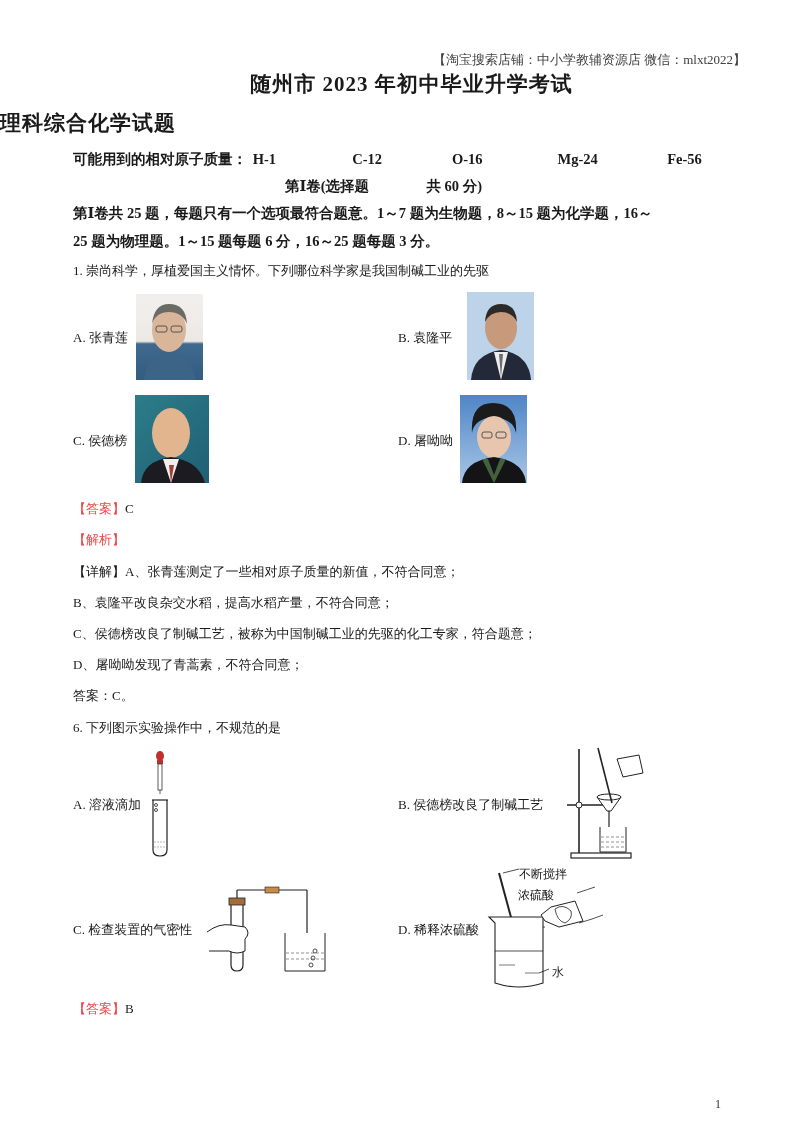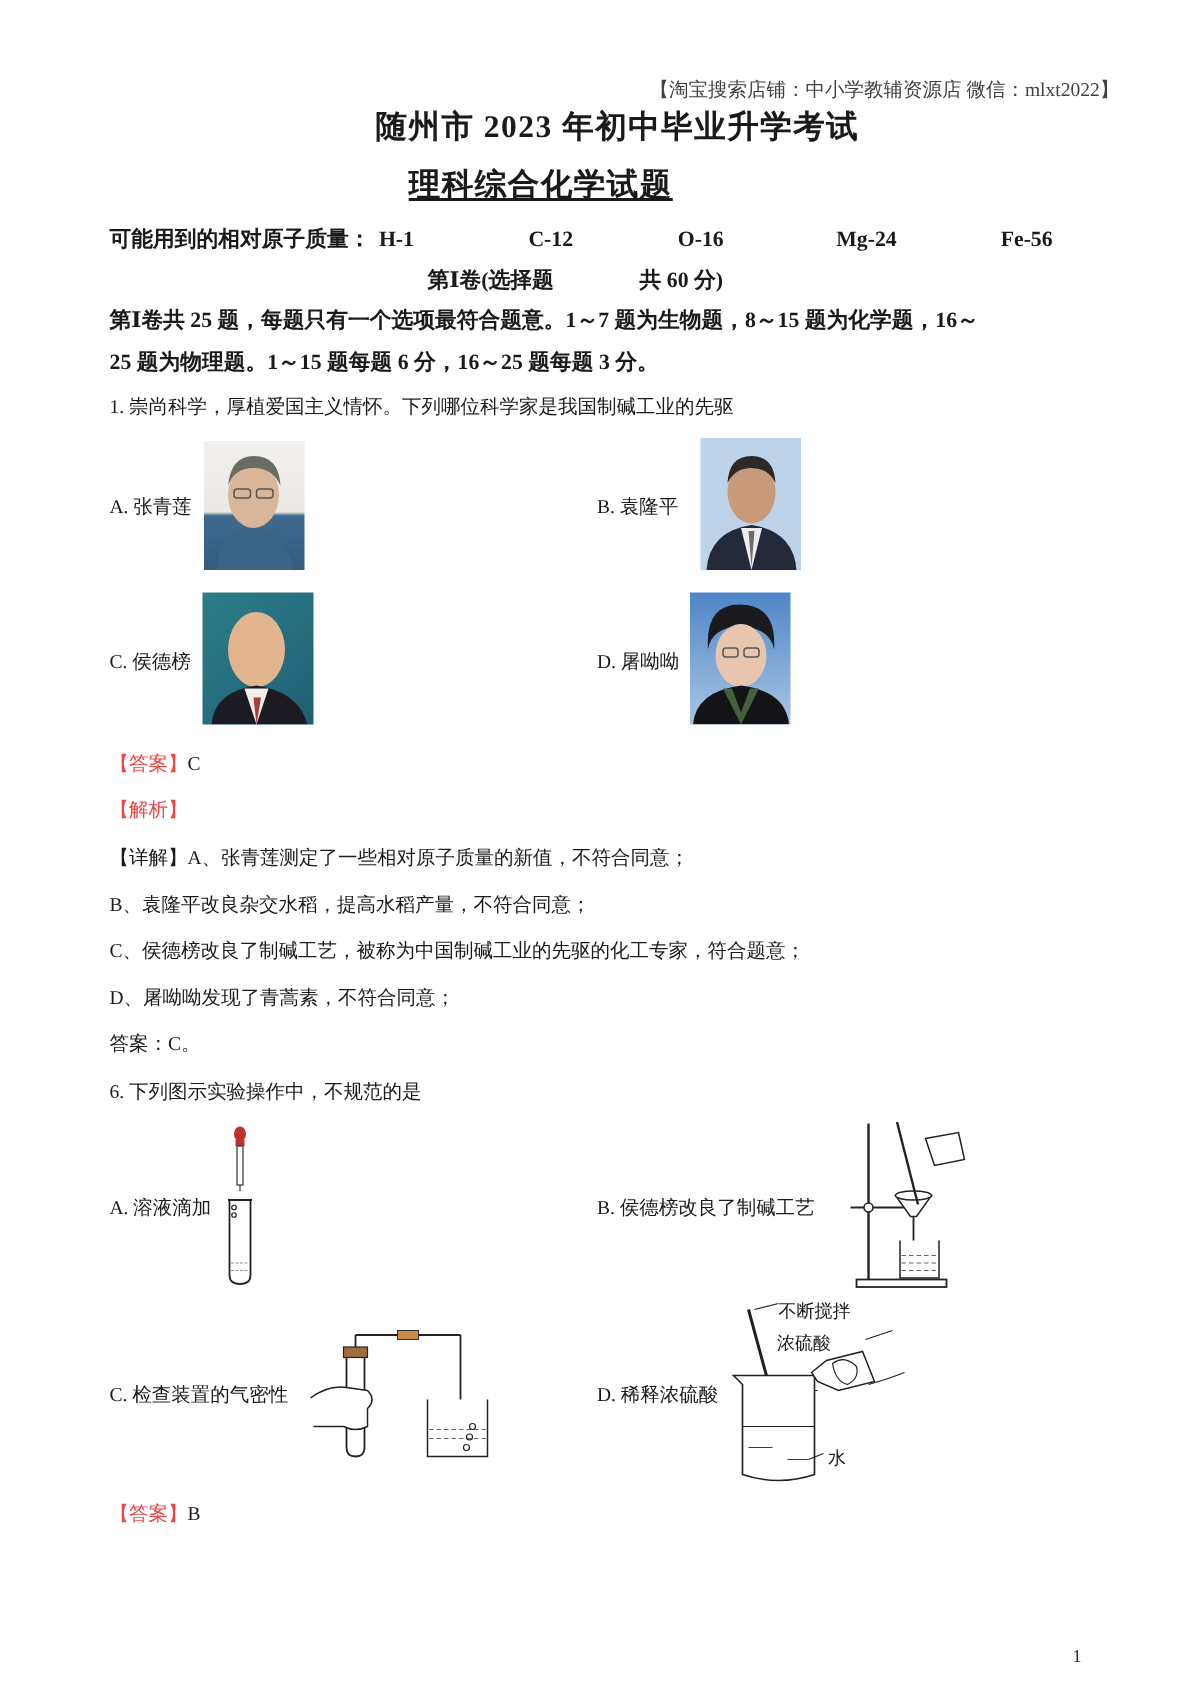--- a/index.html
+++ b/index.html
@@ -1,21 +1,21 @@
 <!DOCTYPE html>
 <html><head>
 <meta charset="utf-8">
 <style>
   html, body { margin: 0; padding: 0; background: #ffffff; }
   body { width: 793px; height: 1122px; position: relative; overflow: hidden;
          font-family: "Liberation Serif", "DejaVu Serif", serif; color: #1a1a1a; }
   .abs { position: absolute; white-space: nowrap; }
   .watermark { top: 25px; left: 433px; font-size: 13px; color: #404040; margin-top: 26px; }
   .title1 { top: 70px; left: 0; width: 793px; text-align: center; font-size: 21px; font-weight: bold; letter-spacing: 1px; padding-left: 15px; }
-  .title2 { top: 109px; left: 0; width: 721px; text-align: center; font-size: 21px; font-weight: bold; letter-spacing: 1px; text-decoration: underline; }
+  .title2 { top: 109px; left: 0; width: 721px; text-align: left; font-size: 21px; font-weight: bold; letter-spacing: 1px; }
   .masses { top: 150px; left: 73px; font-size: 14.5px; font-weight: bold; }
   .masses span.m { display: inline-block; margin-left: 32px; }
   .section { top: 177px; left: 285px; font-size: 14.5px; font-weight: bold; }
   .instr { left: 73px; font-size: 14.5px; font-weight: bold; }
   .q { left: 73px; font-size: 13px; }
   .opt { font-size: 13px; }
   .blue { color: #ef4444; }
   .photo { position: absolute; overflow: hidden; }
   .fig { position: absolute; }
   .pagenum { top: 1097px; left: 715px; font-size: 12px; color: #333; }

